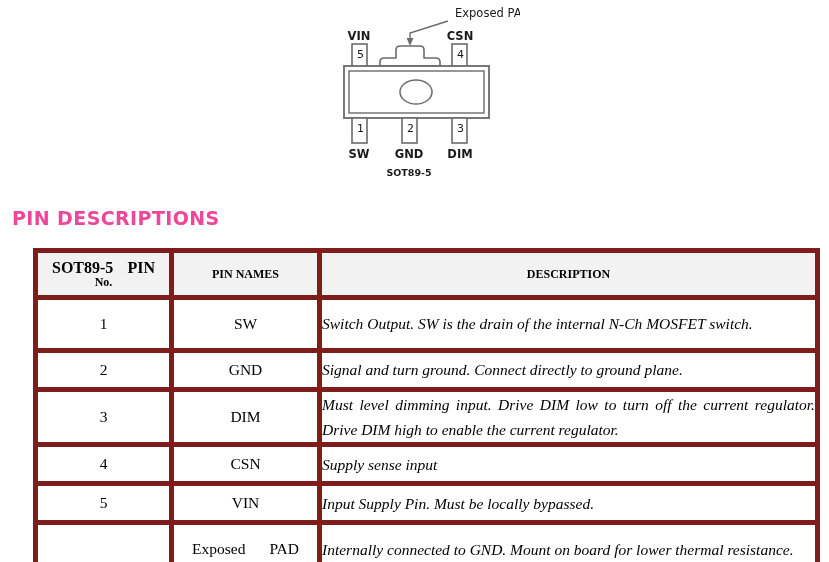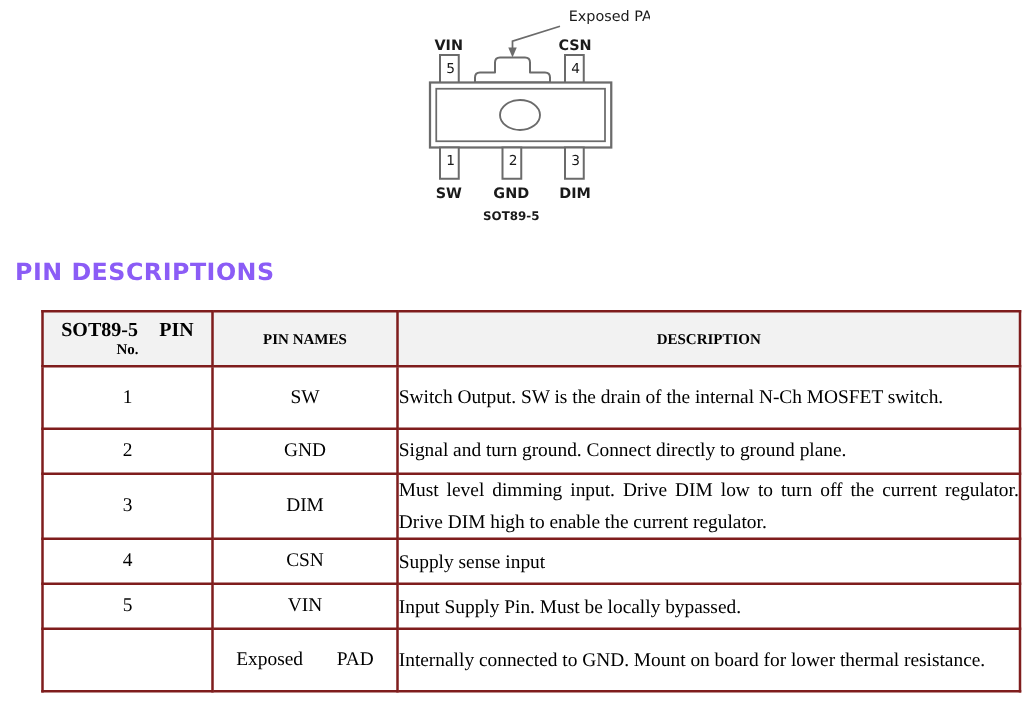--- a/index.html
+++ b/index.html
@@ -28,39 +28,39 @@
 
   
   #pin-descriptions-heading {
     position: absolute;
     left: 12px;
     top: 207px;
     font-family: "DejaVu Sans", sans-serif;
     font-weight: bold;
     font-size: 19px;
     letter-spacing: 0.4px;
-    color: #8b5cf6;
+    color: #ec4899;
   }
 
   
   #pin-table-wrap {
     position: absolute;
     left: 33px;
     top: 248px;
     width: 782px;
   }
   table.pin-table {
     border-collapse: collapse;
     width: 782px;
     table-layout: fixed;
     font-family: "Liberation Serif", serif;
     font-size: 15.5px;
   }
   table.pin-table td, table.pin-table th {
-    border: 2px solid #7f1d1d;
+    border: 5px solid #7f1d1d;
     padding: 0;
     vertical-align: middle;
   }
   col.c-num   { width: 136px; }
   col.c-name  { width: 148px; }
   col.c-desc  { width: 498px; }
 
   thead th {
     background: #f2f2f2;
     font-weight: bold;
@@ -94,20 +94,21 @@
     display: block;
     text-align: justify;
     text-align-last: justify;
     padding: 0 18px;
   }
   td.cell-desc {
     padding: 6px 9px 6px 9px;
     text-align: justify;
     text-align-last: left;
     line-height: 1.62;
+    font-style: italic;
   }
   tr.row-tall td { height: 48px; }
   tr.row-short td { height: 34px; }
 </style>
 </head>
 <body>
 
 <div id="package-diagram">
   <svg width="190" height="195" viewBox="0 0 190 195" xmlns="http://www.w3.org/2000/svg">
 

